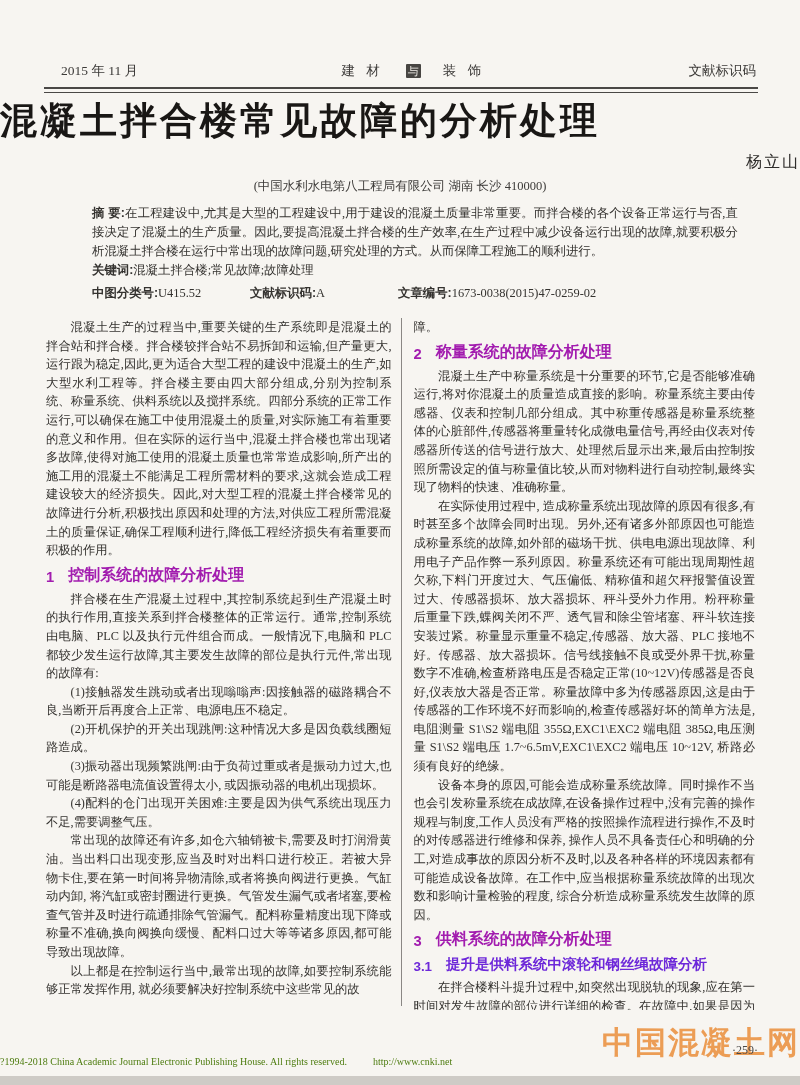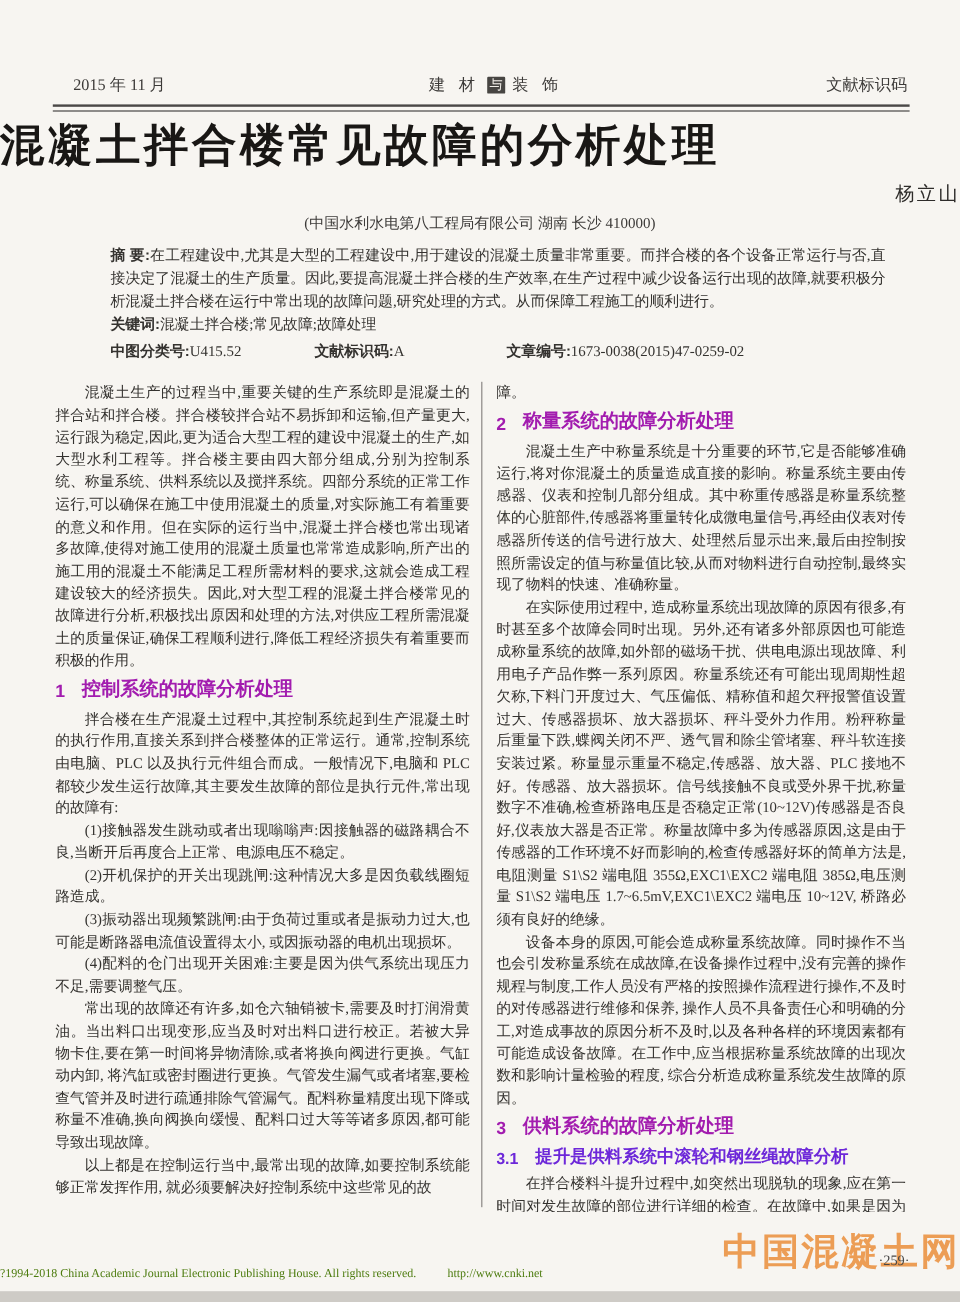--- a/index.html
+++ b/index.html
@@ -10,21 +10,21 @@
     color:#333130;
   }
   .page{position:absolute;inset:0;}
 
   
   .hdr{
     position:absolute;top:58px;left:46px;right:44px;height:26px;
     display:flex;align-items:center;justify-content:space-between;
     font-size:13.5px;color:#3c3a38;margin-left:15px;
   }
-  .hdr-center{display:flex;align-items:center;gap:6px;letter-spacing:4px;}
+  .hdr-center{display:flex;align-items:center;gap:22px;letter-spacing:4px;}
   .jlogo{
     display:inline-block;background:#474542;color:#f1eee8;
     font-size:11px;line-height:14px;width:15px;height:14px;text-align:center;
     letter-spacing:0;border-radius:1px;
   }
   .rule{
     position:absolute;left:44px;right:42px;top:87px;height:3px;
     border-top:2.5px solid #4a4846;border-bottom:1px solid #4a4846;
   }
 
@@ -46,21 +46,21 @@
   
   .abs{
     position:absolute;top:204px;left:92px;width:646px;
     font-size:12.4px;line-height:19px;text-align:justify;color:#34322f;
   }
   .abs .lbl{font-family:"Liberation Sans","DejaVu Sans",sans-serif;font-weight:bold;}
   .abs p{margin:0;}
   .abs .abstract-p{text-indent:0;}
   .kw{margin-top:1px;}
   .meta-row{
-    display:flex;margin-top:4px;gap:12px;
+    display:flex;margin-top:4px;gap:0;
   }
   .meta-row .mg{white-space:nowrap;}
   .meta-row .mg1{width:158px;}
   .meta-row .mg2{width:148px;}
 
   
   .cols{
     position:absolute;top:318px;left:46px;right:45px;height:692px;
     display:flex;overflow:hidden;
   }

